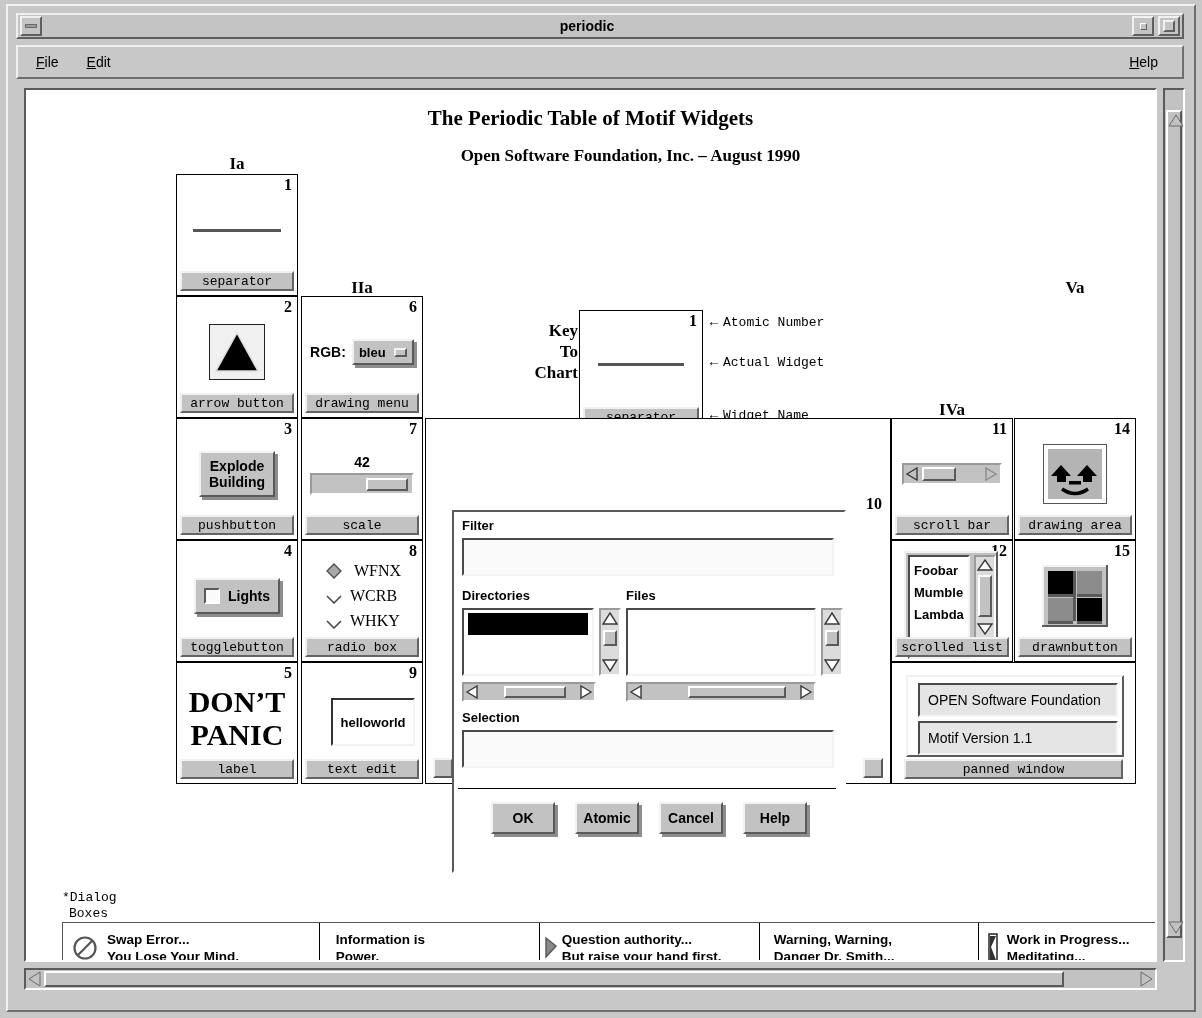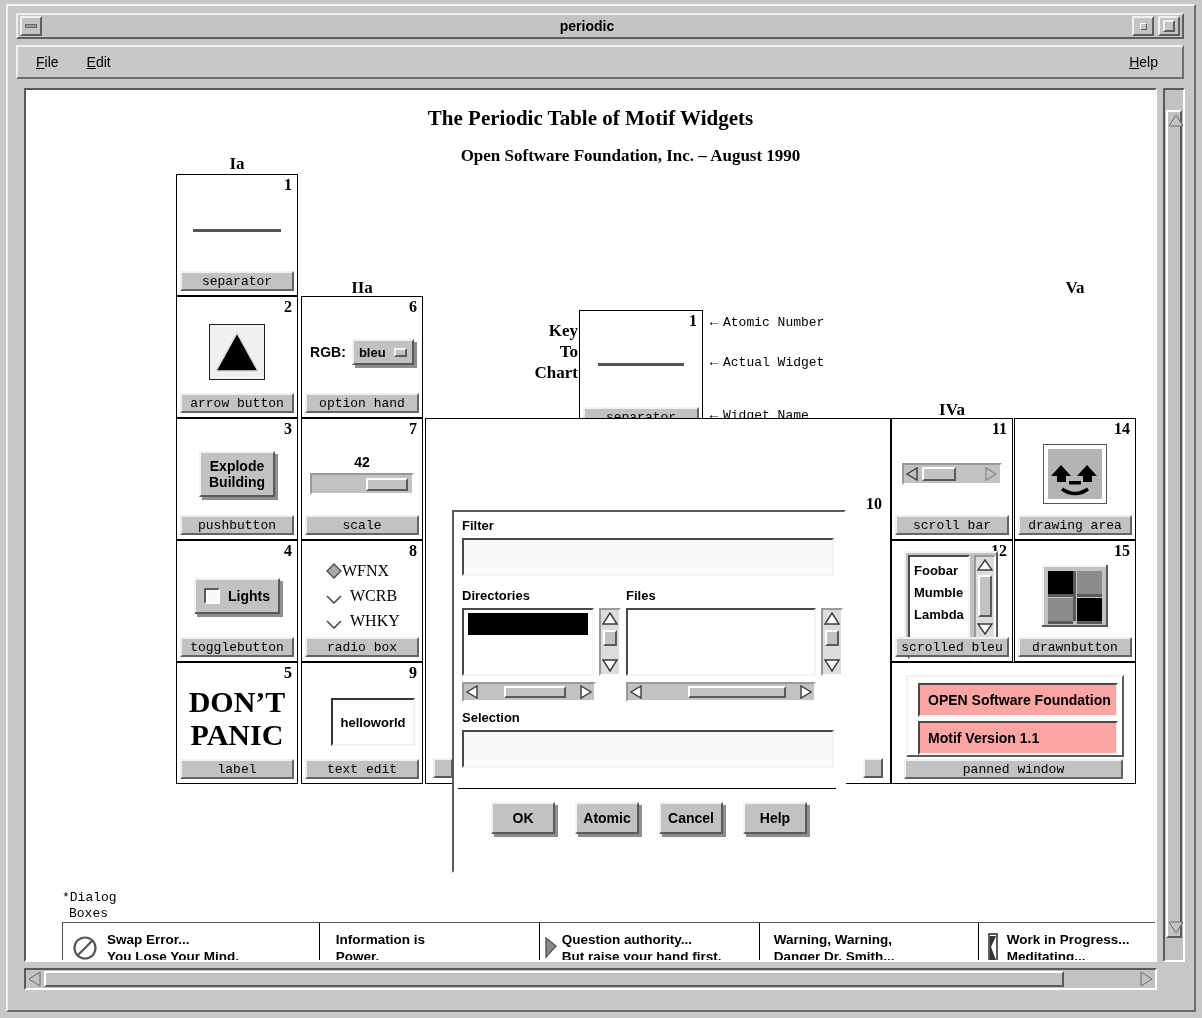--- a/index.html
+++ b/index.html
@@ -107,22 +107,22 @@
   .mtext { background: #fafafa; border-top: 2px solid #4a4a4a; border-left: 2px solid #4a4a4a;
            border-right: 2px solid #f4f4f4; border-bottom: 2px solid #f4f4f4; }
   .mlist { background: #fff; border-top: 2px solid #4a4a4a; border-left: 2px solid #4a4a4a;
            border-right: 2px solid #f4f4f4; border-bottom: 2px solid #f4f4f4; }
   .vsb { position: absolute; background: #dcdcdc; border-top: 2px solid #9a9a9a; border-left: 2px solid #9a9a9a;
          border-right: 2px solid #fff; border-bottom: 2px solid #fff; }
   .hsb { position: absolute; background: #c2c2c2; border-top: 2px solid #9a9a9a; border-left: 2px solid #9a9a9a;
          border-right: 2px solid #fff; border-bottom: 2px solid #fff; }
   .sb-thumb { position: absolute; background: #c2c2c2; border-top: 2px solid #fff; border-left: 2px solid #fff;
               border-right: 2px solid #5a5a5a; border-bottom: 2px solid #5a5a5a; }
-  .pane-text { position: absolute; left: 18px; width: 215px; height: 36px; background: #fca5a5;
-               font-size: 14px; font-weight: bold; display: flex; align-items: center; padding-left: 8px;
+  .pane-text { position: absolute; left: 18px; width: 215px; height: 36px; background: #e5e5e5;
+               font-size: 14px; font-weight: normal; display: flex; align-items: center; padding-left: 8px;
                border-top: 2px solid #4a4a4a; border-left: 2px solid #4a4a4a;
                border-right: 2px solid #f4f4f4; border-bottom: 2px solid #f4f4f4; }
 
   
   #dlg-label { position: absolute; left: 36px; top: 800px; font-family: "Liberation Mono", monospace;
                font-size: 13px; line-height: 16px; color: #000; }
   #dlg-row { position: absolute; left: 36px; top: 832px; width: 1097px; height: 110px; display: flex;
              border: 1px solid #555; background: #fff; }
   .dlg { position: relative; height: 108px; background: #fff; border-right: 1px solid #000; overflow: hidden; }
   .dlg-msg { position: absolute; left: 0; top: 0; right: 0; height: 51px; display: flex; align-items: center;
@@ -266,38 +266,38 @@
 
         <div class="cell" style="left:275px;top:206px;width:122px;height:122px">
           <div class="cell-num">6</div>
           <div class="cell-body" style="gap:6px">
             <span style="font-size:14px;font-weight:bold">RGB:</span>
             <div class="mbtn mbtn-sh" style="width:62px;height:26px;gap:8px;padding:0 5px">
               <span style="font-size:13px">bleu</span>
               <span style="width:14px;height:9px;background:#c2c2c2;border-top:2px solid #f2f2f2;border-left:2px solid #f2f2f2;border-right:2px solid #5a5a5a;border-bottom:2px solid #5a5a5a"></span>
             </div>
           </div>
-          <div class="cell-name">option hand</div>
+          <div class="cell-name">drawing menu</div>
         </div>
 
         <div class="cell" style="left:275px;top:328px;width:122px;height:122px">
           <div class="cell-num">7</div>
           <div class="cell-body" style="flex-direction:column;gap:3px">
             <div style="font-size:14px;font-weight:bold">42</div>
             <div style="width:104px;height:22px;background:#c2c2c2;position:relative;border-top:2px solid #9a9a9a;border-left:2px solid #9a9a9a;border-right:2px solid #fff;border-bottom:2px solid #fff">
               <div style="position:absolute;right:4px;top:3px;width:42px;height:13px;background:#c2c2c2;border-top:2px solid #fff;border-left:2px solid #fff;border-right:2px solid #5a5a5a;border-bottom:2px solid #5a5a5a"></div>
             </div>
           </div>
           <div class="cell-name">scale</div>
         </div>
 
         <div class="cell" style="left:275px;top:450px;width:122px;height:122px">
           <div class="cell-num">8</div>
           <div class="cell-body" style="flex-direction:column;align-items:flex-start;padding-left:24px;gap:7px">
-            <div style="display:flex;align-items:center;gap:0">
+            <div style="display:flex;align-items:center;gap:12px">
               <svg width="16" height="16">
                 <polygon points="8,1 15,8 8,15 1,8" fill="#a8a8a8" stroke="#4a4a4a" stroke-width="1.3"></polygon>
               </svg>
               <span style="font-family:'Liberation Serif',serif;font-size:16px">WFNX</span>
             </div>
             <div style="display:flex;align-items:center;gap:8px">
               <svg width="16" height="16">
                 <polyline points="1,8 8,15 15,8" fill="none" stroke="#4a4a4a" stroke-width="1.6"></polyline>
               </svg>
               <span style="font-family:'Liberation Serif',serif;font-size:16px">WCRB</span>
@@ -414,21 +414,21 @@
             <div class="vsb" style="left:68px;top:2px;width:22px;height:84px">
               <svg width="16" height="13" style="position:absolute;left:1px;top:2px">
                 <polygon points="8,1 15,11 1,11" fill="#fff" stroke="#3a3a3a" stroke-width="1.4"></polygon>
                   </svg>
               <div class="sb-thumb" style="left:2px;top:18px;width:14px;height:42px"></div>
               <svg width="16" height="13" style="position:absolute;left:1px;bottom:2px">
                 <polygon points="8,12 15,2 1,2" fill="#fff" stroke="#3a3a3a" stroke-width="1.4"></polygon>
                   </svg>
             </div>
           </div>
-          <div class="cell-name">scrolled bleu</div>
+          <div class="cell-name">scrolled list</div>
         </div>
 
 
         <div class="cell" style="left:988px;top:328px;width:122px;height:122px">
           <div class="cell-num">14</div>
           <div class="cell-body">
             <div style="width:64px;height:60px;background:#fff;border:1px solid #555;display:flex;align-items:center;justify-content:center">
               <svg width="54" height="50">
                 <rect x="0" y="0" width="54" height="50" fill="#b4b4b4"></rect>
                 <polygon points="13,16 3,27 23,27" fill="#000"></polygon>

